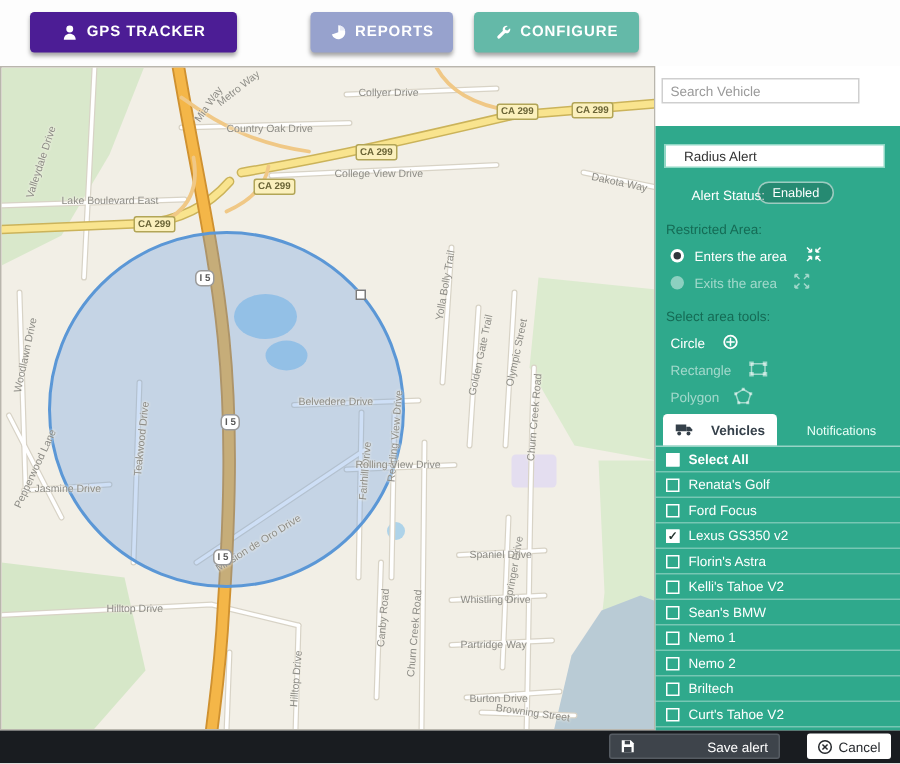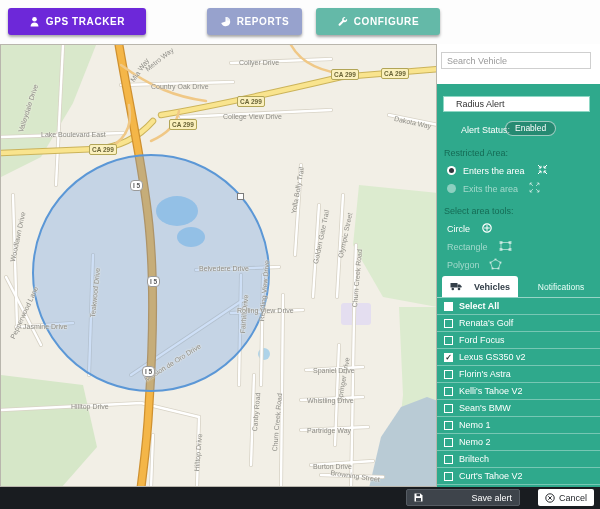--- a/index.html
+++ b/index.html
@@ -5,38 +5,38 @@
   html,body{margin:0;padding:0;background:#fff;}
   .app{position:relative;width:600px;height:509px;font-family:"Liberation Sans",sans-serif;overflow:hidden;background:#fff;}
 
   
   .header{position:absolute;left:0;top:0;width:600px;height:44px;background:#fdfdfd;}
   .hbtn{position:absolute;top:8px;height:27px;border:none;border-radius:3px;color:#fff;
         font-family:"Liberation Sans",sans-serif;font-size:10px;font-weight:bold;letter-spacing:.6px;
         display:flex;align-items:center;justify-content:center;gap:6px;cursor:pointer;
         box-shadow:0 2px 3px rgba(0,0,0,.35);}
   .hbtn svg{flex:0 0 auto;}
-  #btn-gps{left:8px;width:138px;background:#6d28d9;}
+  #btn-gps{left:20px;width:138px;background:#4c1d95;}
   #btn-reports{left:207px;width:95px;background:#97a2cd;}
-  #btn-configure{left:316px;width:124px;background:#64b9a8;text-align:center;}
+  #btn-configure{left:316px;width:110px;background:#64b9a8;text-align:center;}
 
   
   .map-area{position:absolute;left:0;top:44px;width:437px;height:443px;background:#f2efe6;
             border:1px solid #b9b6ad;box-sizing:border-box;overflow:hidden;}
   .map-area svg.roads{position:absolute;left:0;top:0;}
   .map-label{position:absolute;font-size:7px;color:#8d8c86;white-space:nowrap;
              text-shadow:0 0 2px #f4f1e8,0 0 2px #f4f1e8;transform-origin:0 0;}
   .shield{position:absolute;font-size:6.5px;font-weight:bold;color:#6a6436;background:#fbf0bd;
           border:1px solid #b2a557;border-radius:2px;padding:0 2px;line-height:9px;white-space:nowrap;}
   .shield.i5{background:#ffffff;color:#5a5a5a;border-color:#9a9a9a;border-radius:4px;}
   .radius-handle{position:absolute;width:7px;height:7px;background:#fff;border:1px solid #7b7b7b;box-sizing:border-box;}
 
   
   .sidebar{position:absolute;left:437px;top:44px;width:163px;height:443px;background:#fff;}
-  .search-input{position:absolute;left:4px;top:8px;width:150px;height:17px;border:1px solid #cfcfcf;
+  .search-input{position:absolute;left:4px;top:8px;width:132px;height:17px;border:1px solid #cfcfcf;
                 font-size:9px;padding:0 5px;color:#444;box-sizing:border-box;font-family:"Liberation Sans",sans-serif;}
   .search-input::placeholder{color:#9a9a9a;}
   .teal{position:absolute;left:0;top:40px;width:163px;height:403px;background:#2fa98c;overflow:hidden;}
   .alert-name{position:absolute;left:6px;top:12px;width:147px;height:16px;border:1px solid #8fd8c5;
               font-size:9px;padding:0 12px;color:#333;box-sizing:border-box;font-family:"Liberation Sans",sans-serif;}
   .row-label{position:absolute;font-size:9px;color:#fff;white-space:nowrap;}
   .muted-head{position:absolute;font-size:9px;color:#156b55;white-space:nowrap;}
   .pill{position:absolute;font-size:8.5px;color:#fff;background:rgba(0,0,0,.18);
         border:1px solid rgba(255,255,255,.55);border-radius:9px;padding:2px 9px;line-height:9px;}
   .radio{position:absolute;width:9px;height:9px;border-radius:50%;background:#fff;box-sizing:border-box;}

